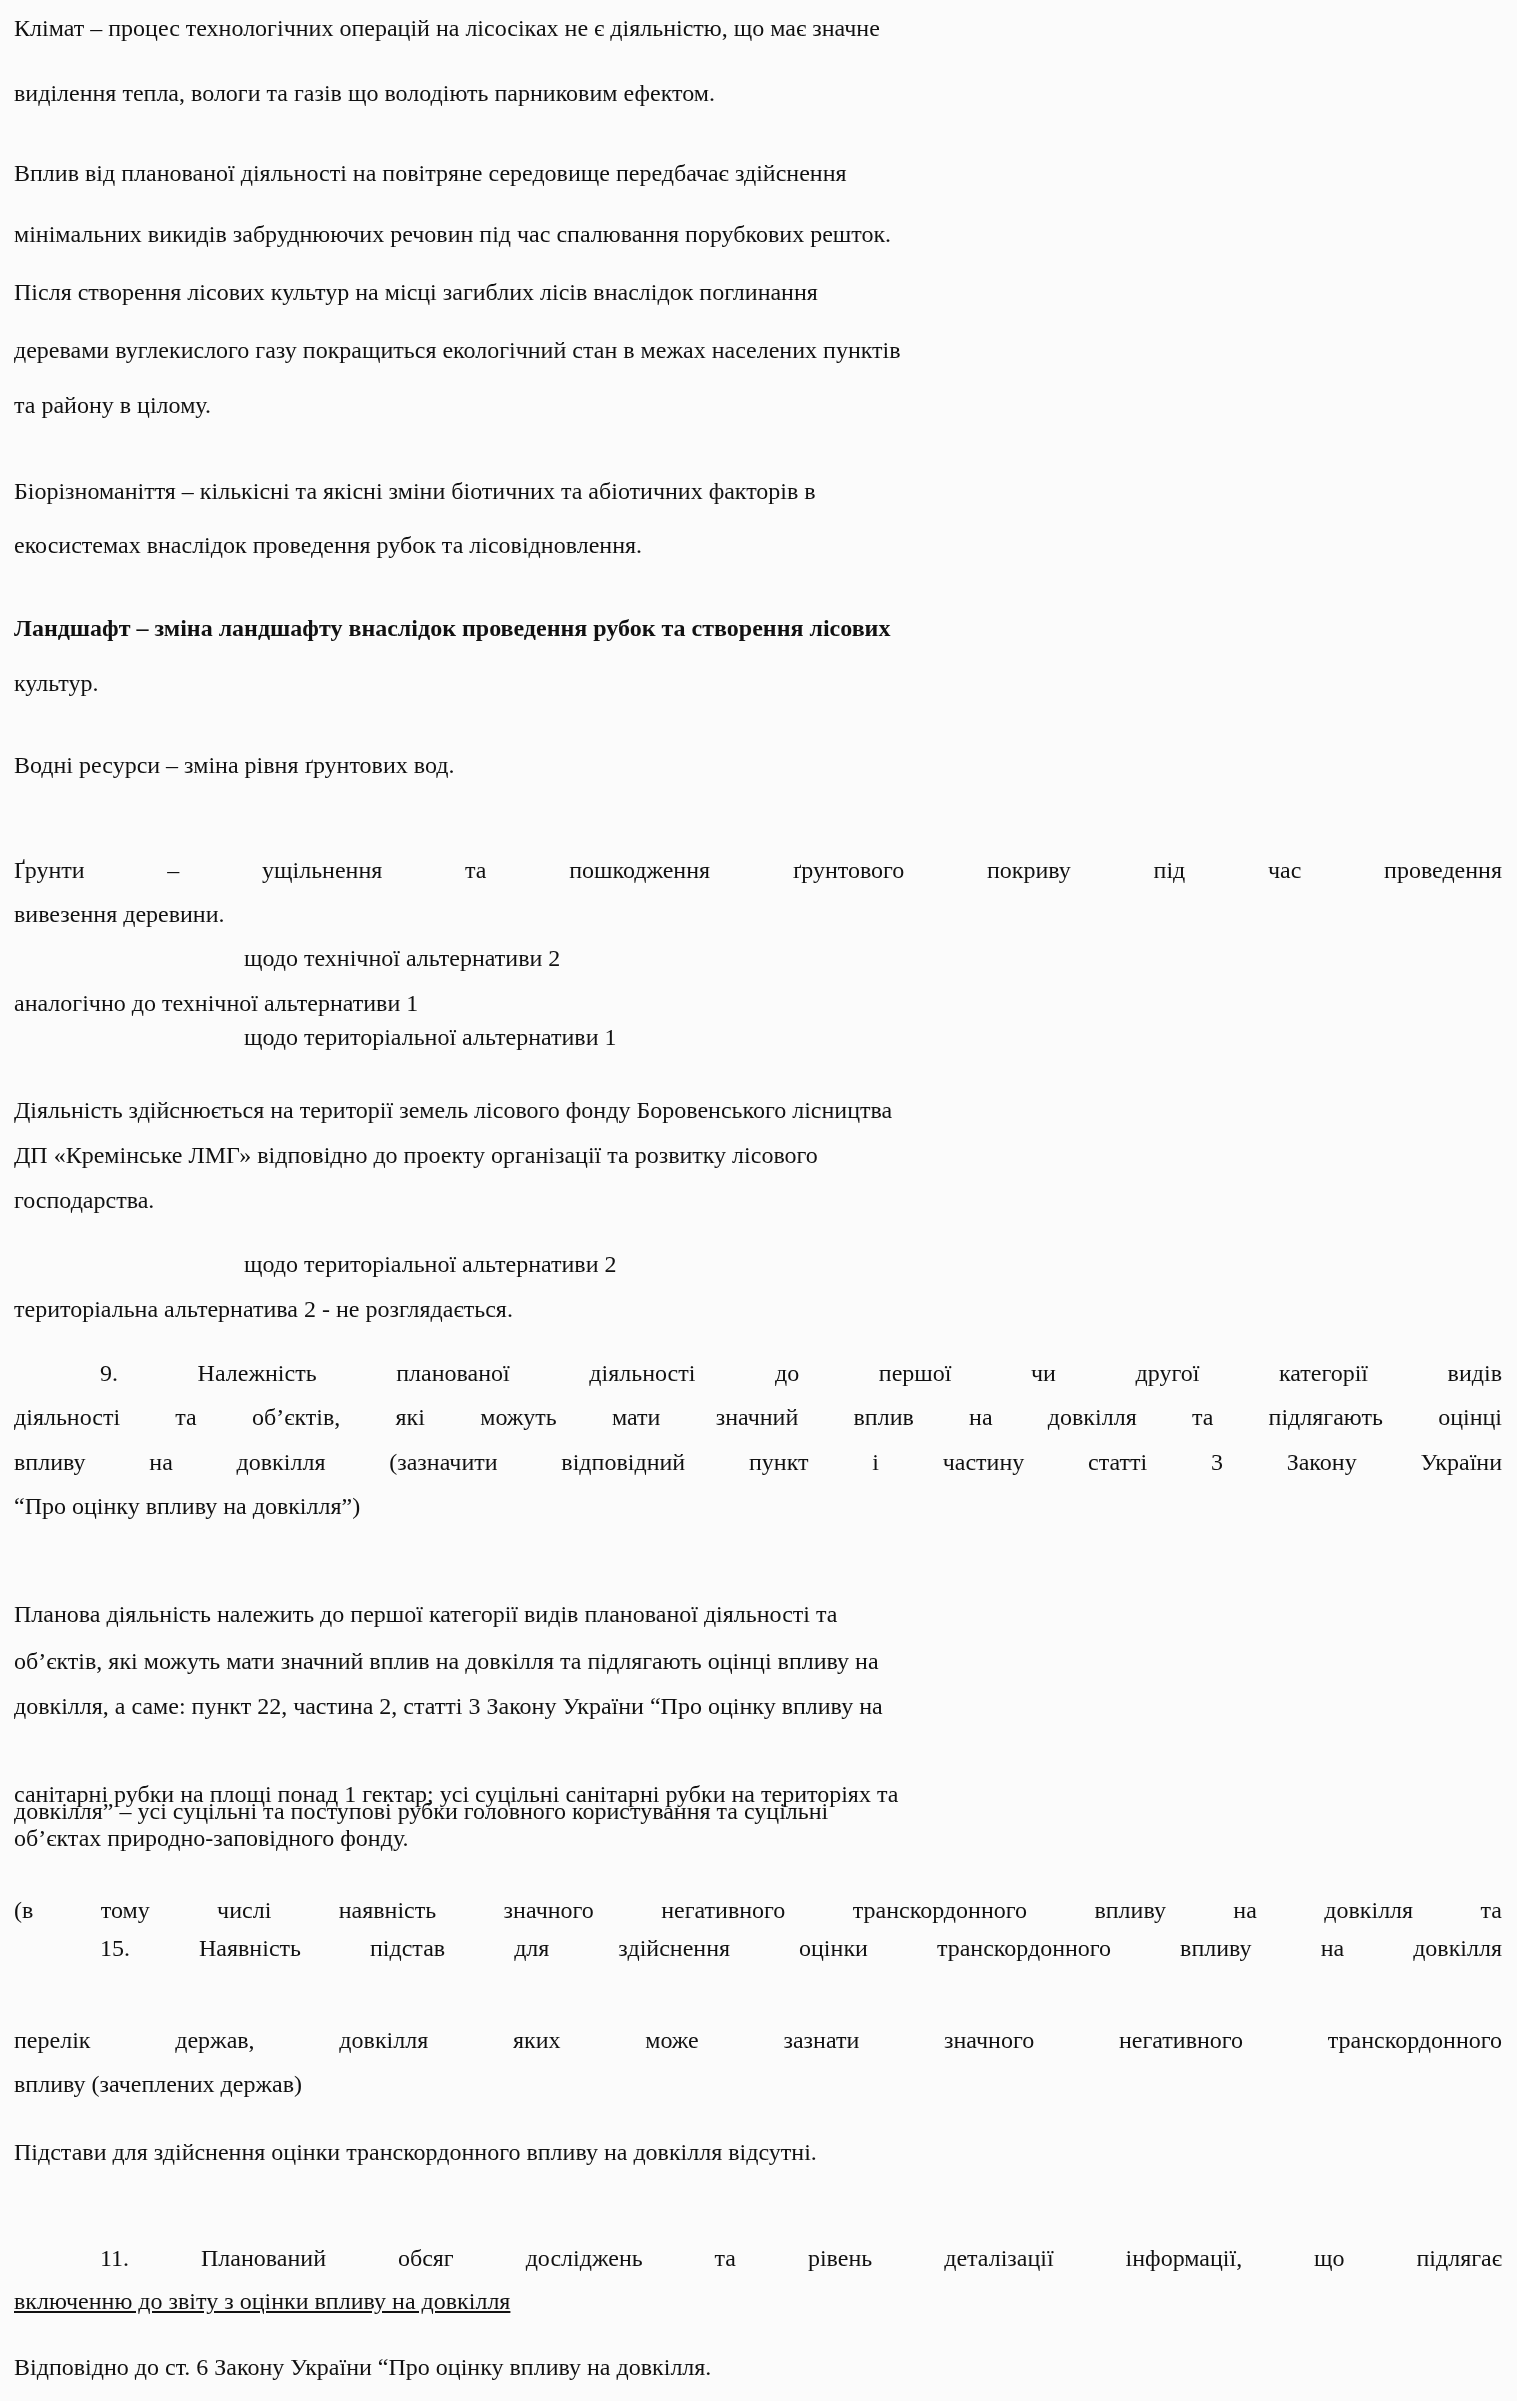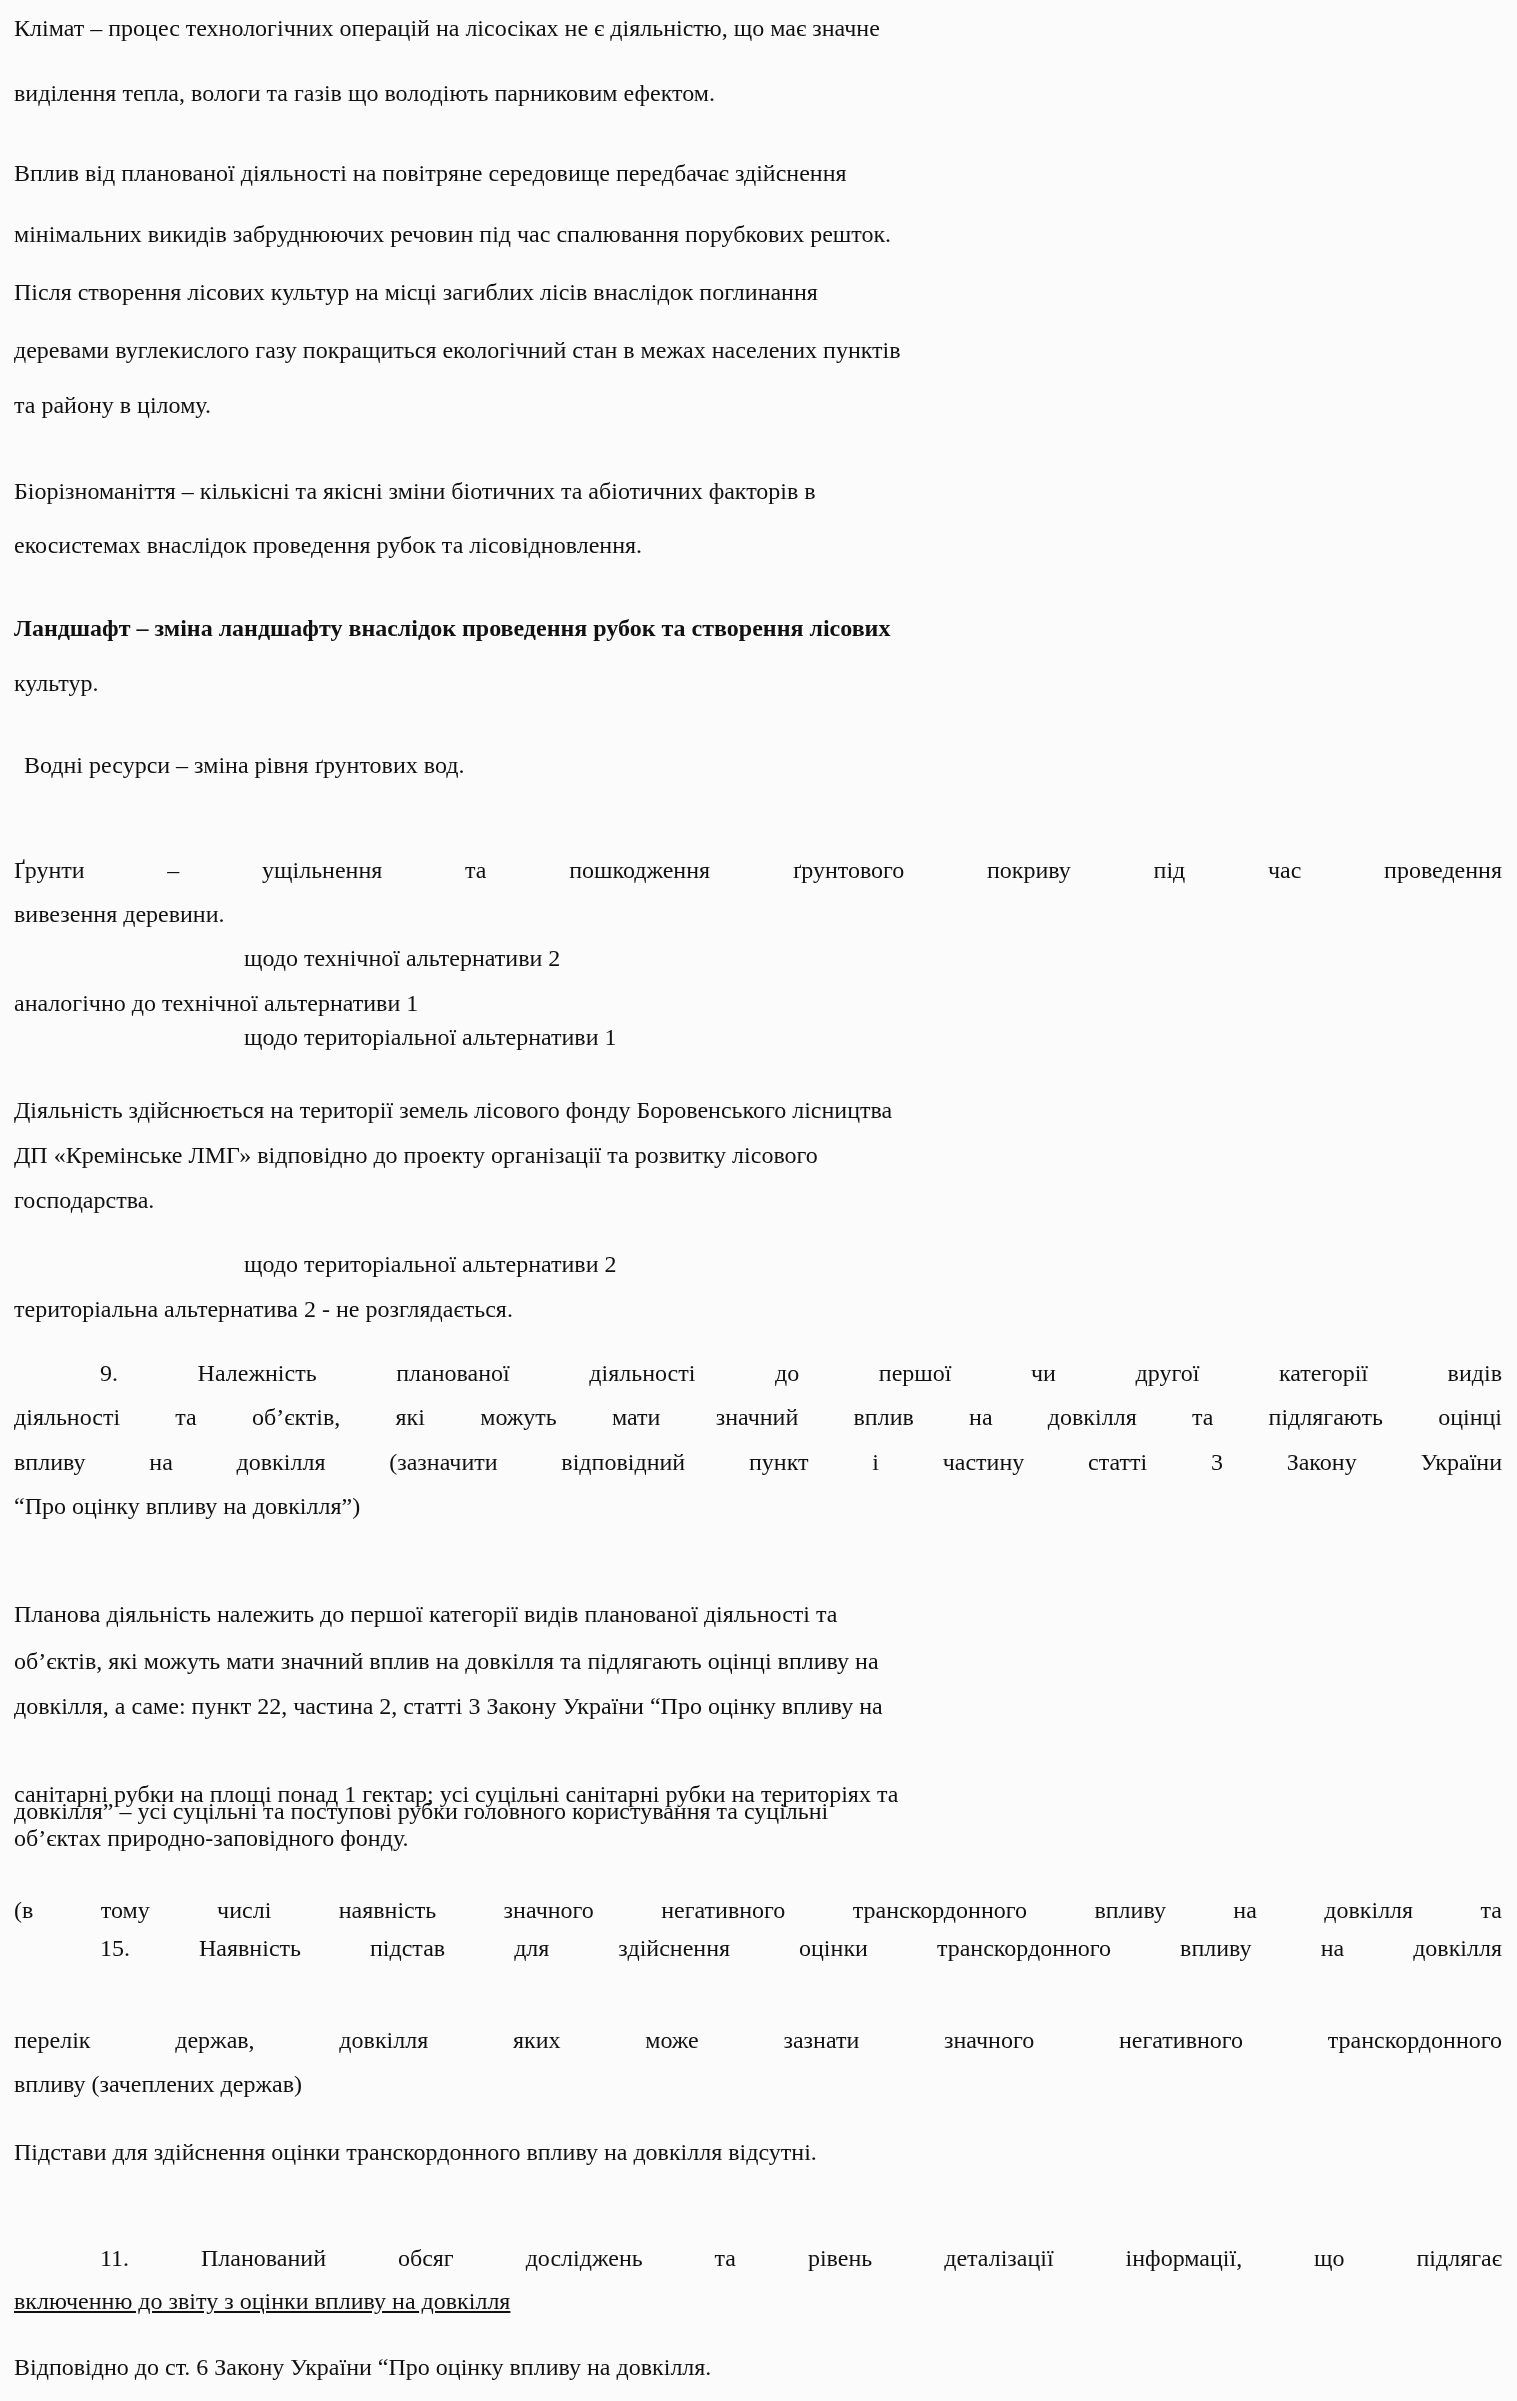--- a/index.html
+++ b/index.html
@@ -38,21 +38,21 @@
     <div class="ln" style="top:472px;">Біорізноманіття – кількісні та якісні зміни біотичних та абіотичних факторів в</div>
     <div class="ln" style="top:526px;">екосистемах внаслідок проведення рубок та лісовідновлення.</div>
   </div>
 
   <div>
     <div class="ln" style="top:609px;font-weight:bold;">Ландшафт – зміна ландшафту внаслідок проведення рубок та створення лісових</div>
     <div class="ln" style="top:664px;">культур.</div>
   </div>
 
   <div>
-    <div class="ln" style="top:746px;margin-left:10px;">Водні ресурси – зміна рівня ґрунтових вод.</div>
+    <div class="ln" style="top:746px;">Водні ресурси – зміна рівня ґрунтових вод.</div>
   </div>
 
   <div>
     <div class="ln justify" style="top:851px;">Ґрунти – ущільнення та пошкодження ґрунтового покриву під час проведення</div>
     <div class="ln" style="top:895px;">вивезення деревини.</div>
   </div>
 
   <div>
     <div class="ln indent-big" style="top:939px;">щодо технічної альтернативи 2</div>
     <div class="ln" style="top:984px;">аналогічно до технічної альтернативи 1</div>

